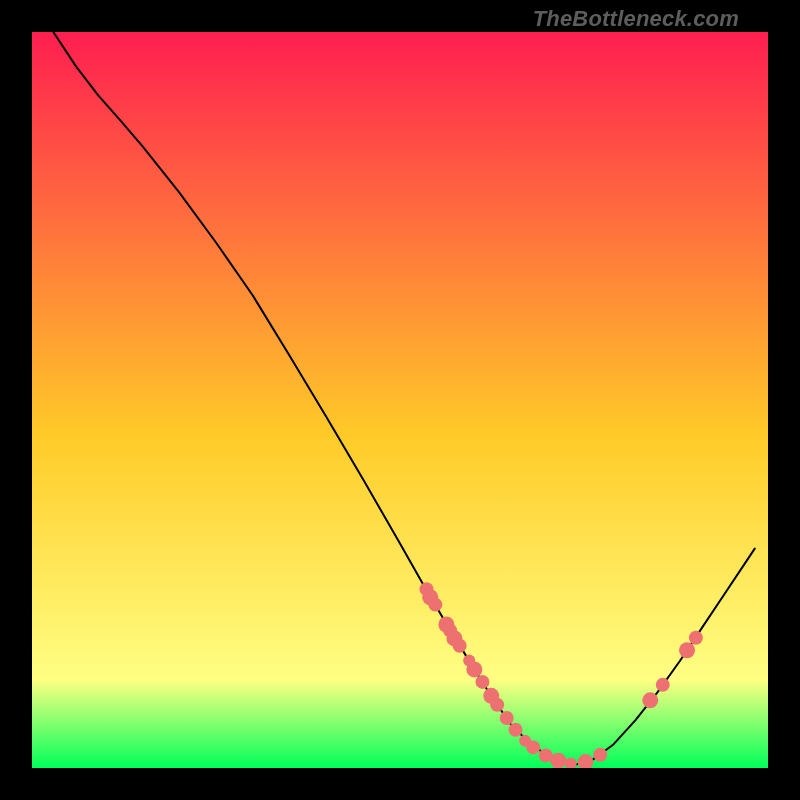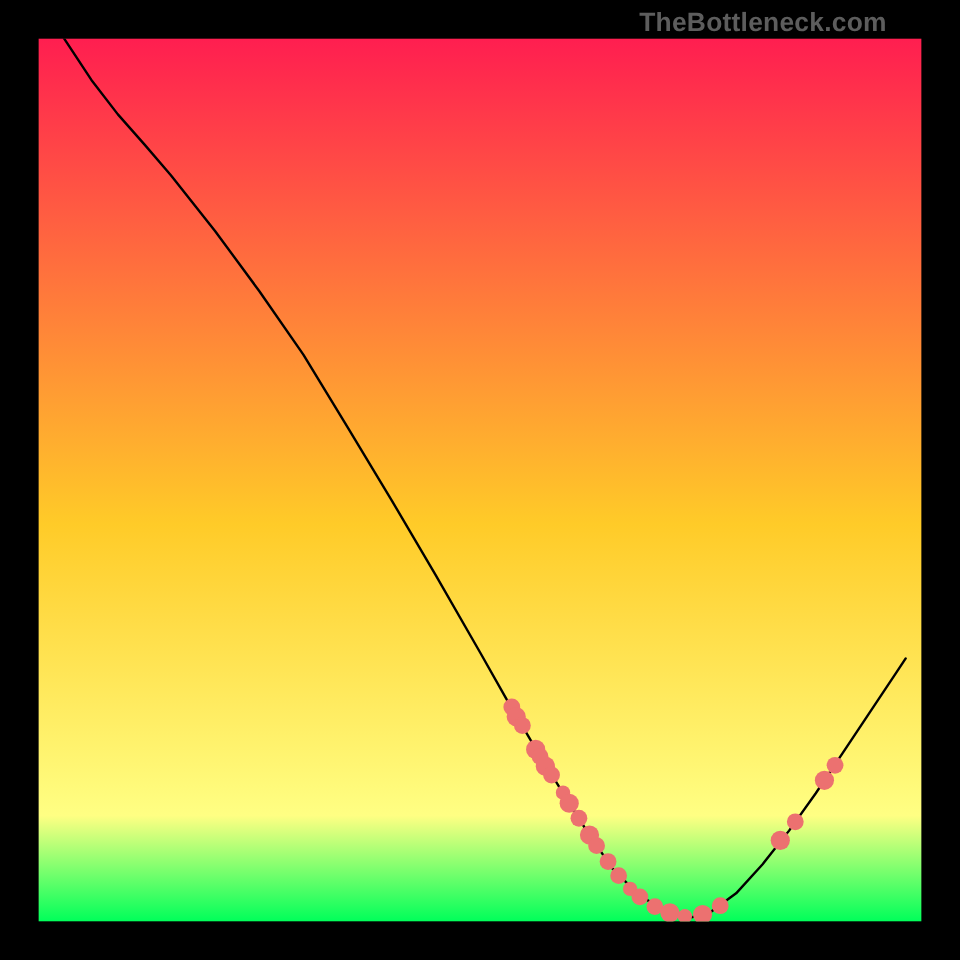--- a/index.html
+++ b/index.html
@@ -8,20 +8,21 @@
     width: 800px;
     height: 800px;
     background: #000000;
     overflow: hidden;
     font-family: Arial, Helvetica, sans-serif;
   }
   .wrapper {
     position: relative;
     width: 757px;
     height: 800px;
+    font-style: italic;
   }
   .plot {
     position: absolute;
     left: 32px;
     top: 32px;
     width: 736px;
     height: 736px;
   }
   .watermark {
     position: absolute;

